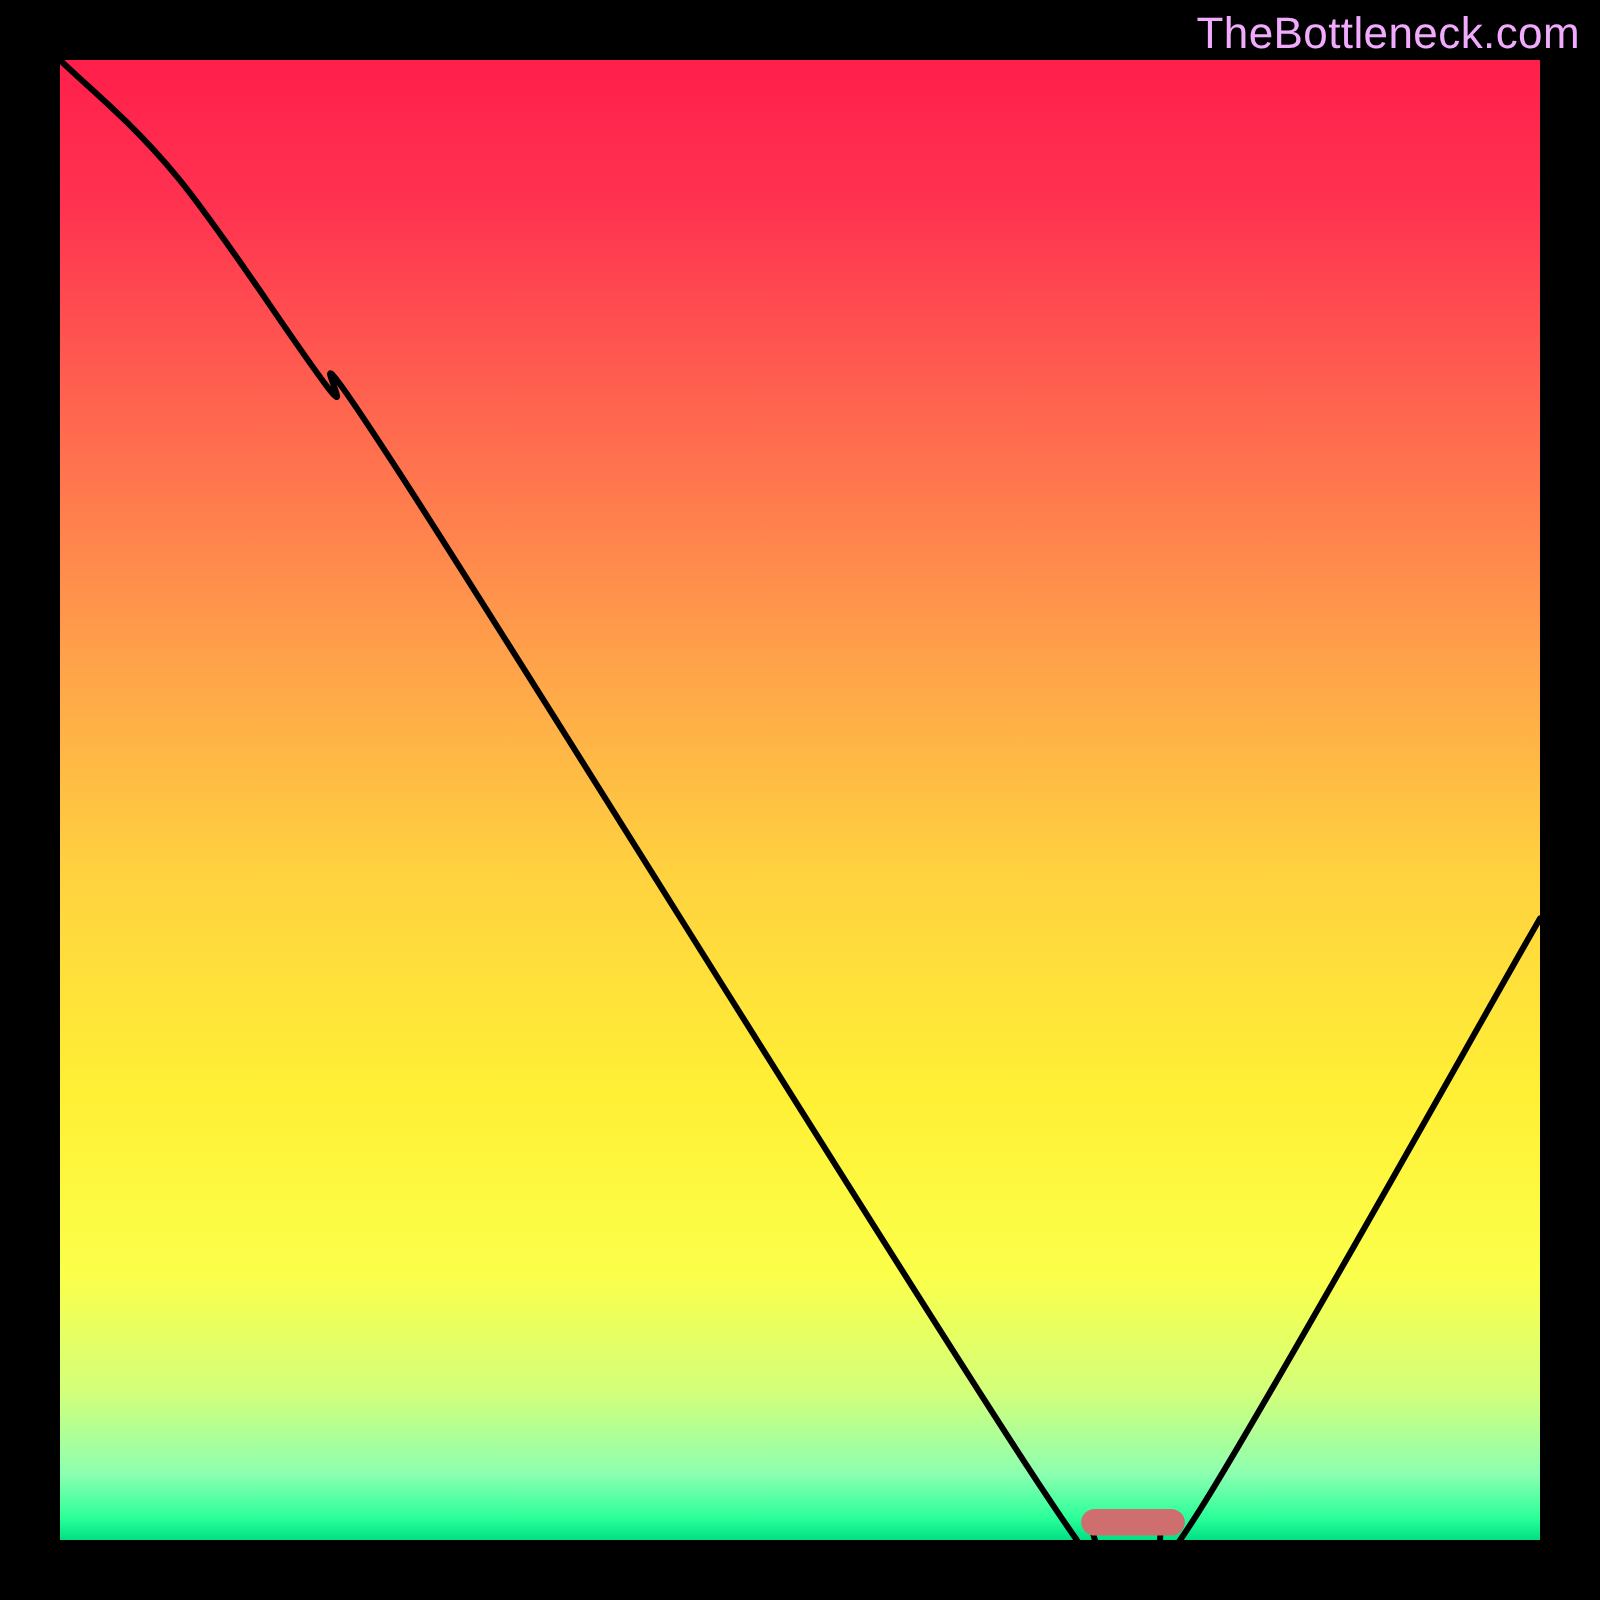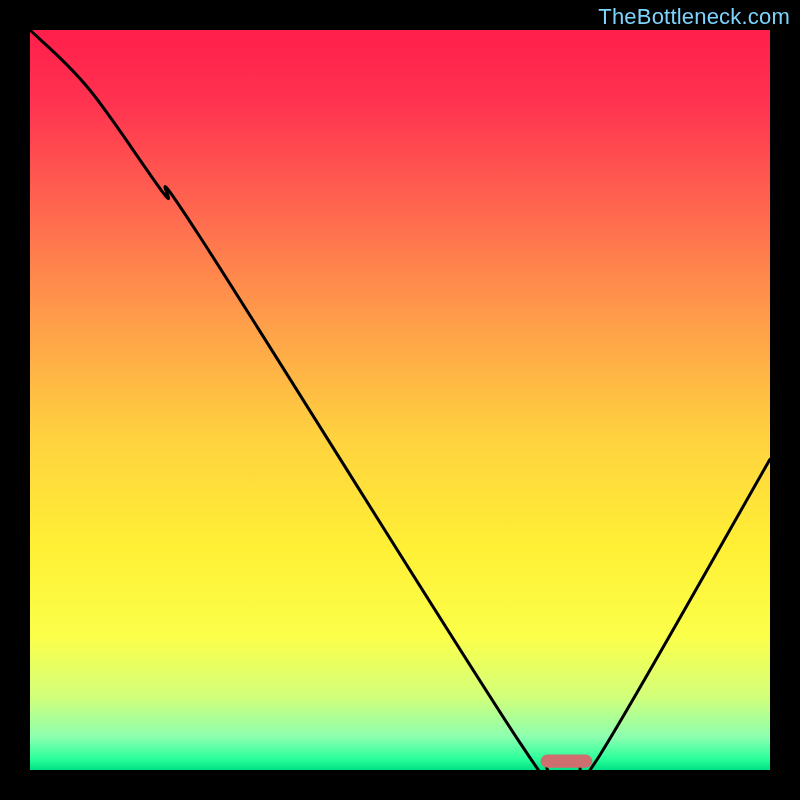--- a/index.html
+++ b/index.html
@@ -23,21 +23,21 @@
     width: 740px;
     height: 740px;
     overflow: hidden;
   }
   .watermark {
     position: absolute;
     top: 4px;
     right: 10px;
     font-family: Arial, Helvetica, sans-serif;
     font-size: 22px;
-    color: #7dd3fc;
+    color: #f0abfc;
     font-weight: 500;
     letter-spacing: 0.2px;
   }
   svg {
     display: block;
   }
 </style>
 </head>
 <body>
 <div class="outer">

